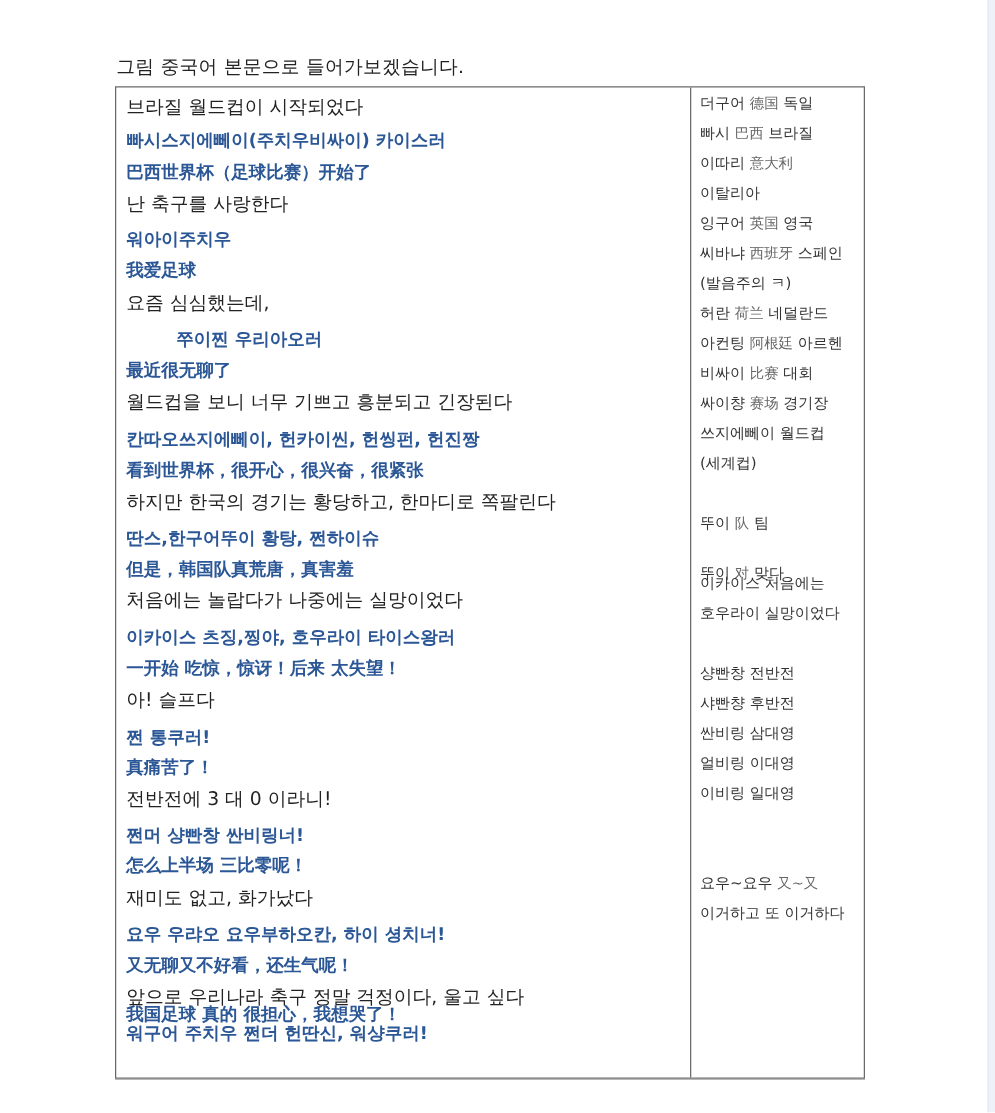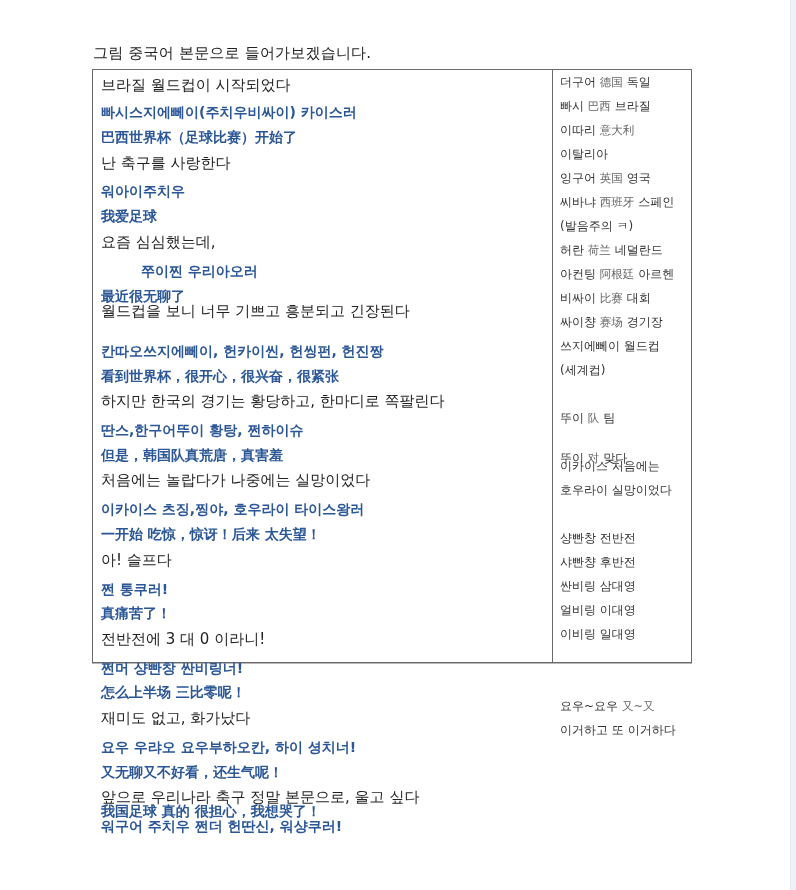--- a/index.html
+++ b/index.html
@@ -29,21 +29,21 @@
     position: absolute;
     left: 93px; top: 44px;
     font-size: 15px;
     color: #222;
     letter-spacing: 0.2px;
     white-space: nowrap;
   }
   .table {
     position: absolute;
     left: 92px; top: 69px;
-    width: 600px; height: 594px;
+    width: 600px; height: 794px;
     border: 1px solid #6a6a6a;
     box-shadow: 0 1px 0 #b8b8b8;
     box-sizing: border-box;
     padding-left: 44px;
   }
   .divider {
     position: absolute;
     left: 459px; top: 0;
     width: 1px; height: 100%;
     background: #6a6a6a;
@@ -95,39 +95,39 @@
     <div class="left-col" id="left-col">
         <div class="line ko" style="top: 6px;">브라질 월드컵이 시작되었다</div>
         <div class="line blue" style="top: 34px;">빠시스지에뻬이(주치우비싸이) 카이스러</div>
         <div class="line blue" style="top: 59px;">巴西世界杯（足球比赛）开始了</div>
         <div class="line ko" style="top: 84px;">난 축구를 사랑한다</div>
         <div class="line blue" style="top: 113px;">워아이주치우</div>
         <div class="line blue" style="top: 138px;">我爱足球</div>
         <div class="line ko" style="top: 163px;">요즘 심심했는데,</div>
         <div class="line blue" style="top: 193px; margin-left: 40px;">쭈이찐 우리아오러</div>
         <div class="line blue" style="top: 218px;">最近很无聊了</div>
-        <div class="line ko" style="top: 232px;">월드컵을 보니 너무 기쁘고 흥분되고 긴장된다</div>
+        <div class="line ko" style="top: 242px;">월드컵을 보니 너무 기쁘고 흥분되고 긴장된다</div>
         <div class="line blue" style="top: 273px;">칸따오쓰지에뻬이, 헌카이씬, 헌씽펀, 헌진짱</div>
         <div class="line blue" style="top: 298px;">看到世界杯，很开心，很兴奋，很紧张</div>
         <div class="line ko" style="top: 322px;">하지만 한국의 경기는 황당하고, 한마디로 쪽팔린다</div>
         <div class="line blue" style="top: 352px;">딴스,한구어뚜이 황탕, 쩐하이슈</div>
         <div class="line blue" style="top: 377px;">但是，韩国队真荒唐，真害羞</div>
         <div class="line ko" style="top: 401px;">처음에는 놀랍다가 나중에는 실망이었다</div>
         <div class="line blue" style="top: 431px;">이카이스 츠징,찡야, 호우라이 타이스왕러</div>
         <div class="line blue" style="top: 456px;">一开始 吃惊，惊讶！后来 太失望！</div>
         <div class="line ko" style="top: 481px;">아! 슬프다</div>
         <div class="line blue" style="top: 511px;">쩐 통쿠러!</div>
         <div class="line blue" style="top: 535px;">真痛苦了！</div>
         <div class="line ko" style="top: 560px;">전반전에 3 대 0 이라니!</div>
         <div class="line blue" style="top: 590px;">쩐머 샹빤창 싼비링너!</div>
         <div class="line blue" style="top: 614px;">怎么上半场 三比零呢！</div>
         <div class="line ko" style="top: 639px;">재미도 없고, 화가났다</div>
         <div class="line blue" style="top: 669px;">요우 우랴오 요우부하오칸, 하이 셩치너!</div>
         <div class="line blue" style="top: 694px;">又无聊又不好看，还生气呢！</div>
-        <div class="line ko" style="top: 718px;">앞으로 우리나라 축구 정말 본문으로, 울고 싶다</div>
+        <div class="line ko" style="top: 718px;">앞으로 우리나라 축구 정말 걱정이다, 울고 싶다</div>
         <div class="line blue" style="top: 748px;">워구어 주치우 쩐더 헌딴신, 워샹쿠러!</div>
         <div class="line blue" style="top: 733px;">我国足球 真的 很担心，我想哭了！</div>
       </div>
     <div class="divider"></div>
     <div class="right-col" id="right-col">
         <div class="vocab" style="top: 4px;"><span>더구어 </span><span class="zh">德国</span><span> 독일</span></div>
         <div class="vocab" style="top: 28px;"><span>빠시 </span><span class="zh">巴西</span><span> 브라질</span></div>
         <div class="vocab" style="top: 52px;"><span>이따리 </span><span class="zh">意大利</span></div>
         <div class="vocab" style="top: 76px;"><span>이탈리아</span></div>
         <div class="vocab" style="top: 100px;"><span>잉구어 </span><span class="zh">英国</span><span> 영국</span></div>

